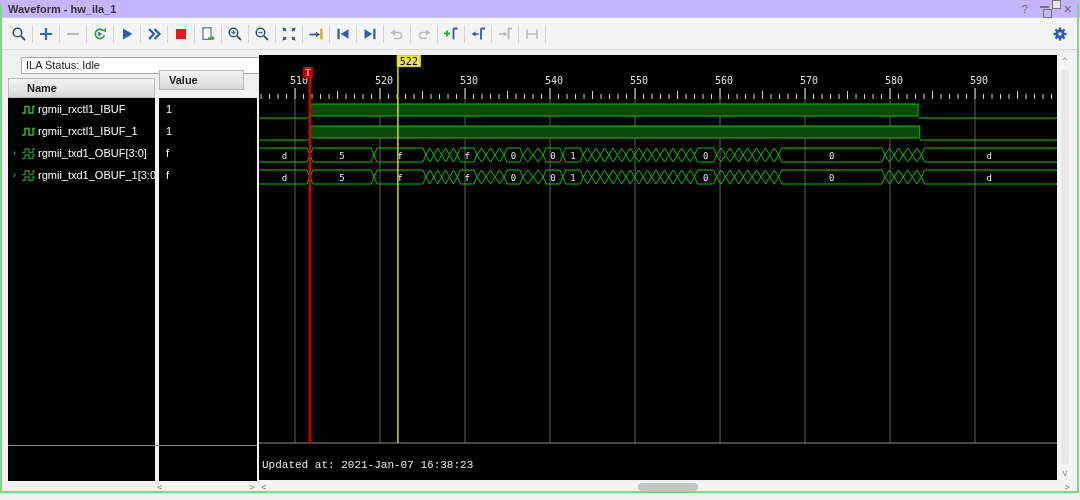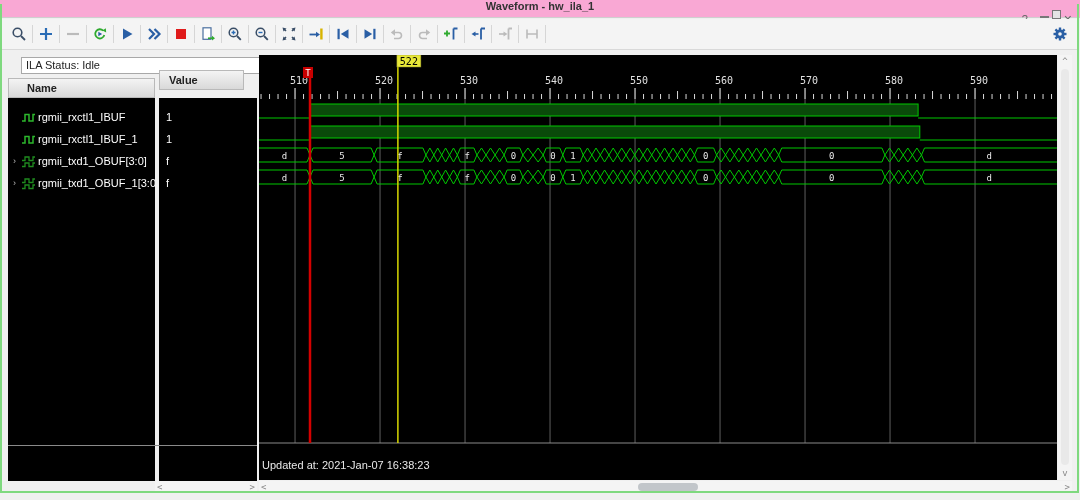--- a/index.html
+++ b/index.html
@@ -6,22 +6,22 @@
   *{box-sizing:border-box;}
   #stage{position:relative;width:1080px;height:500px;background:#f0f0f0;overflow:hidden;
          font-family:"Liberation Sans",sans-serif;}
   
   .frame-strip{position:absolute;background:#7fd97f;z-index:40;}
   #frame-left{left:0;top:4px;width:2px;height:489px;}
   #frame-right{left:1077px;top:4px;width:2px;height:489px;}
   #frame-bottom{left:0;top:491px;width:1079px;height:2px;}
 
   
-  #titlebar{position:absolute;left:0;top:0;width:1080px;height:18px;background:#f9a8d4;
-            border-bottom:1px solid #cfcfcf;display:flex;align-items:center;padding:0 8px;flex-direction:column;}
+  #titlebar{position:absolute;left:0;top:0;width:1080px;height:18px;background:#c4b5fd;
+            border-bottom:1px solid #cfcfcf;display:flex;align-items:center;padding:0 8px;}
   #title-text{font-size:11px;font-weight:bold;color:#333;}
   #win-controls{margin-left:auto;display:flex;align-items:center;gap:12px;color:#666;}
   .win-btn{font-size:11px;line-height:14px;cursor:default;color:#666;}
   #minimize-shape{width:9px;height:9px;position:relative;}
   #minimize-shape::after{content:"";position:absolute;left:0;bottom:1px;width:9px;height:2px;background:#777;}
   #restore-shape{width:10px;height:10px;position:relative;}
   #restore-shape::before{content:"";position:absolute;left:0;bottom:0;width:7px;height:7px;border:1px solid #777;background:#e4e4e4;}
   #restore-shape::after{content:"";position:absolute;right:0;top:0;width:7px;height:7px;border:1px solid #777;}
 
   
@@ -35,30 +35,30 @@
   #ila-status{position:absolute;left:21px;top:57px;width:249px;height:17px;background:#ffffff;
               border:1px solid #a8a8a8;font-size:11px;color:#222;line-height:15px;padding-left:4px;}
   .panel{position:absolute;background:#000;}
   .panel-header{height:20px;background:linear-gradient(#f4f4f4,#d9d9d9);border:1px solid #b9b9b9;
                 font-size:11px;font-weight:bold;color:#222;line-height:18px;}
   #name-header{position:absolute;left:8px;top:78px;width:147px;padding-left:18px;}
   #value-header{position:absolute;left:159px;top:70px;width:85px;padding-left:9px;}
   #name-panel{left:8px;top:98px;width:147px;height:383px;overflow:hidden;}
   #value-panel{left:159px;top:98px;width:98px;height:383px;overflow:hidden;}
   .sig-row{height:22px;display:flex;align-items:center;color:#fff;font-size:11px;white-space:nowrap;}
-  .sig-row:first-child{margin-top:8px;}
+  .sig-row:first-child{margin-top:0;}
   .expander{width:13px;text-align:center;color:#bbb;font-size:9px;flex:0 0 13px;}
   .sig-icon{flex:0 0 17px;display:flex;align-items:center;}
   .val-cell{padding-left:7px;}
   .left-divider{position:absolute;left:8px;top:445px;width:249px;height:1px;background:#8a8a8a;z-index:5;}
 
   
   #wave-panel{position:absolute;left:259px;top:55px;width:798px;height:425px;background:#000;overflow:hidden;}
   #updated-line{position:absolute;left:3px;top:404px;color:#e8e8e8;font-size:11px;
-                font-family:Liberation Sans, sans-serif;}
+                font-family:Liberation Mono, monospace;}
 
   
   .scroll{position:absolute;background:#f4f4f4;display:flex;align-items:center;}
   #left-hscroll{left:155px;top:481px;width:102px;height:12px;justify-content:space-between;padding:0 2px;}
   #wave-hscroll{left:259px;top:481px;width:813px;height:12px;padding:0 2px;}
   #wave-vscroll{left:1058px;top:55px;width:14px;height:425px;flex-direction:column;justify-content:space-between;padding:2px 0;}
   .sc-arrow{color:#8a8a8a;font-size:9px;line-height:9px;font-family:"DejaVu Sans Mono",monospace;}
   #wave-hthumb{position:absolute;left:379px;top:2px;width:60px;height:8px;background:#c2c6ca;border-radius:4px;}
   #wave-vthumb{position:absolute;left:3px;top:14px;width:8px;height:396px;background:#e9e9e9;border-radius:4px;}
 

